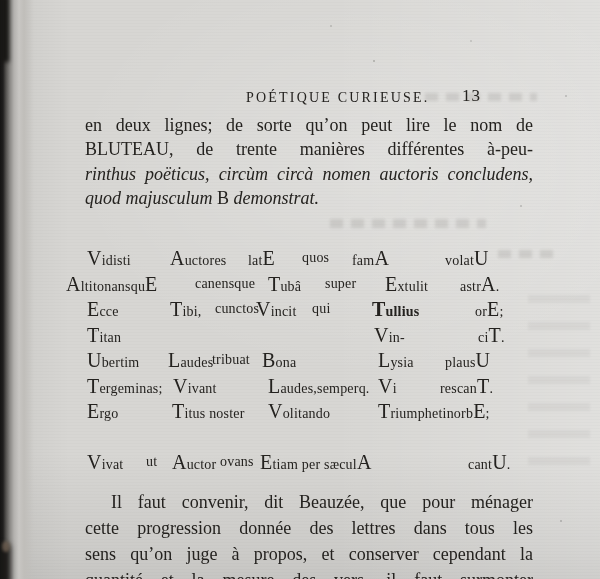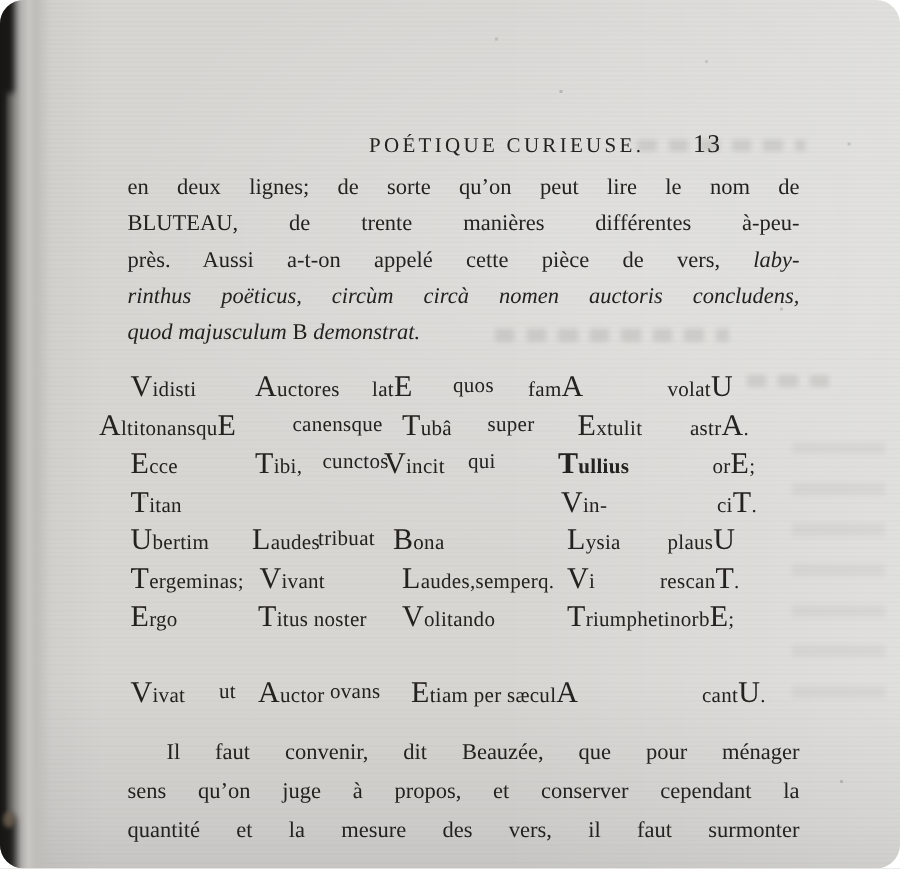--- a/index.html
+++ b/index.html
@@ -5,32 +5,31 @@
   html,body{margin:0;padding:0;}
   .page{
     position:relative;width:600px;height:579px;overflow:hidden;
     background:
       radial-gradient(ellipse 420px 300px at 62% 28%, rgba(255,255,255,.20), rgba(255,255,255,0) 72%),
       linear-gradient(180deg, rgba(0,0,0,0) 78%, rgba(0,0,0,.05) 95%, rgba(0,0,0,.08)),
       linear-gradient(90deg, rgba(0,0,0,.09) 0, rgba(0,0,0,.03) 30px, rgba(0,0,0,0) 70px, rgba(0,0,0,0) 55%, rgba(255,255,255,.16) 86%, rgba(255,255,255,.24)),
       var(--paper,#d7d6d3);
     font-family:"Liberation Serif","DejaVu Serif",serif;
     color:var(--ink,#24221f);
-    border-radius:16px;
   }
   .texture{position:absolute;inset:0;pointer-events:none;
     background:repeating-linear-gradient(0deg, rgba(0,0,0,.015) 0 1px, rgba(0,0,0,0) 1px 3px);}
   .spine{position:absolute;left:0;top:0;bottom:0;width:34px;
     background:linear-gradient(90deg,#151413 0,#201f1e 3px,#54524f 6px,#8b8986 10px,#b3b1ae 14px,#c8c6c3 19px,#c0beba 24px,rgba(206,204,200,0) 34px);}
   .corner-top{position:absolute;left:0;top:-4px;width:9px;height:66px;background:#181715;filter:blur(2px);}
   .corner-bottom{position:absolute;left:0;bottom:-8px;width:10px;height:42px;background:#181715;filter:blur(3px);}
   .spot-brown{position:absolute;left:2px;top:541px;width:8px;height:11px;background:#6f6052;border-radius:50%;filter:blur(1.5px);opacity:.8;}
   .header-title{position:absolute;left:246px;top:90px;font-size:14px;letter-spacing:2.2px;white-space:pre;}
   .page-number{position:absolute;left:462px;top:86px;font-size:17px;letter-spacing:1px;}
-  .para{position:absolute;left:85px;width:448px;font-size:15px;}
+  .para{position:absolute;left:85px;width:448px;font-size:18px;}
   #para1{top:113px;}
   #para2{top:489px;}
   .tline{height:24.3px;line-height:24.3px;}
   #para2 .tline{height:26px;line-height:26px;}
   .tline.just{text-align:justify;text-align-last:justify;}
   .tline.indent{padding-left:26px;}
   .it{font-style:italic;}
   .poem{position:absolute;inset:0;}
   .poem-line{position:absolute;left:0;width:600px;height:24px;line-height:24px;}
   .pword{position:absolute;top:0;font-size:14px;white-space:pre;letter-spacing:.2px;}
@@ -58,21 +57,20 @@
   <div class="smudge s3"></div>
   <div class="smudge col s4"></div>
   <div class="specks"></div>
 
   <span class="header-title">POÉTIQUE CURIEUSE.</span>
   <span class="page-number">13</span>
 
   <div class="para" id="para1">
       <div class="tline just"><span>en deux lignes; de sorte qu’on peut lire le nom de</span></div>
       <div class="tline just"><span>BLUTEAU, de trente manières différentes à-peu-</span></div>
-      <div class="tline just"><span>près. Aussi a-t-on appelé cette pièce de vers, </span><span class="it">laby-</span></div>
       <div class="tline just"><span class="it">rinthus poëticus, circùm circà nomen auctoris concludens,</span></div>
       <div class="tline"><span class="it">quod majusculum </span><span>B </span><span class="it">demonstrat.</span></div>
     </div>
   <div class="poem" id="poem">
       <div class="poem-line" style="top: 246px;">
         <span class="pword" style="left: 87px;"><span class="C">V</span>idisti</span>
         <span class="pword" style="left: 170px;"><span class="C">A</span>uctores</span>
         <span class="pword" style="left: 248px;">lat<span class="C">E</span></span>
         <span class="pword" style="left: 302px;">quos</span>
         <span class="pword" style="left: 352px;">fam<span class="C">A</span></span>
@@ -119,26 +117,27 @@
         <span class="pword" style="left: 87px;"><span class="C">E</span>rgo</span>
         <span class="pword" style="left: 172px;"><span class="C">T</span>itus noster</span>
         <span class="pword" style="left: 268px;"><span class="C">V</span>olitando</span>
         <span class="pword" style="left: 378px;"><span class="C">T</span>riumphetinorb<span class="C">E</span>;</span>
       </div>
       <div class="poem-line" style="top: 450px;">
         <span class="pword" style="left: 87px;"><span class="C">V</span>ivat</span>
         <span class="pword" style="left: 146px;">ut</span>
         <span class="pword" style="left: 172px;"><span class="C">A</span>uctor</span>
         <span class="pword" style="left: 220px;">ovans</span>
-        <span class="pword" style="left: 274px;"><span class="C">E</span>tiam per sæcul<span class="C">A</span></span>
+        <span class="pword" style="left: 260px;"><span class="C">E</span>tiam per sæcul<span class="C">A</span></span>
         <span class="pword" style="left: 468px;">cant<span class="C">U</span>.</span>
       </div>
     </div>
   <div class="para" id="para2">
       <div class="tline just indent"><span>Il faut convenir, dit Beauzée, que pour ménager</span></div>
+      <div class="tline just"><span>cette progression donnée des lettres dans tous les</span></div>
       <div class="tline just"><span>sens qu’on juge à propos, et conserver cependant la</span></div>
       <div class="tline just"><span>quantité et la mesure des vers, il faut surmonter</span></div>
     </div>
 
   <div class="spine"></div>
   <div class="corner-top"></div>
   <div class="corner-bottom"></div>
   <div class="spot-brown"></div>
 </div>
 

